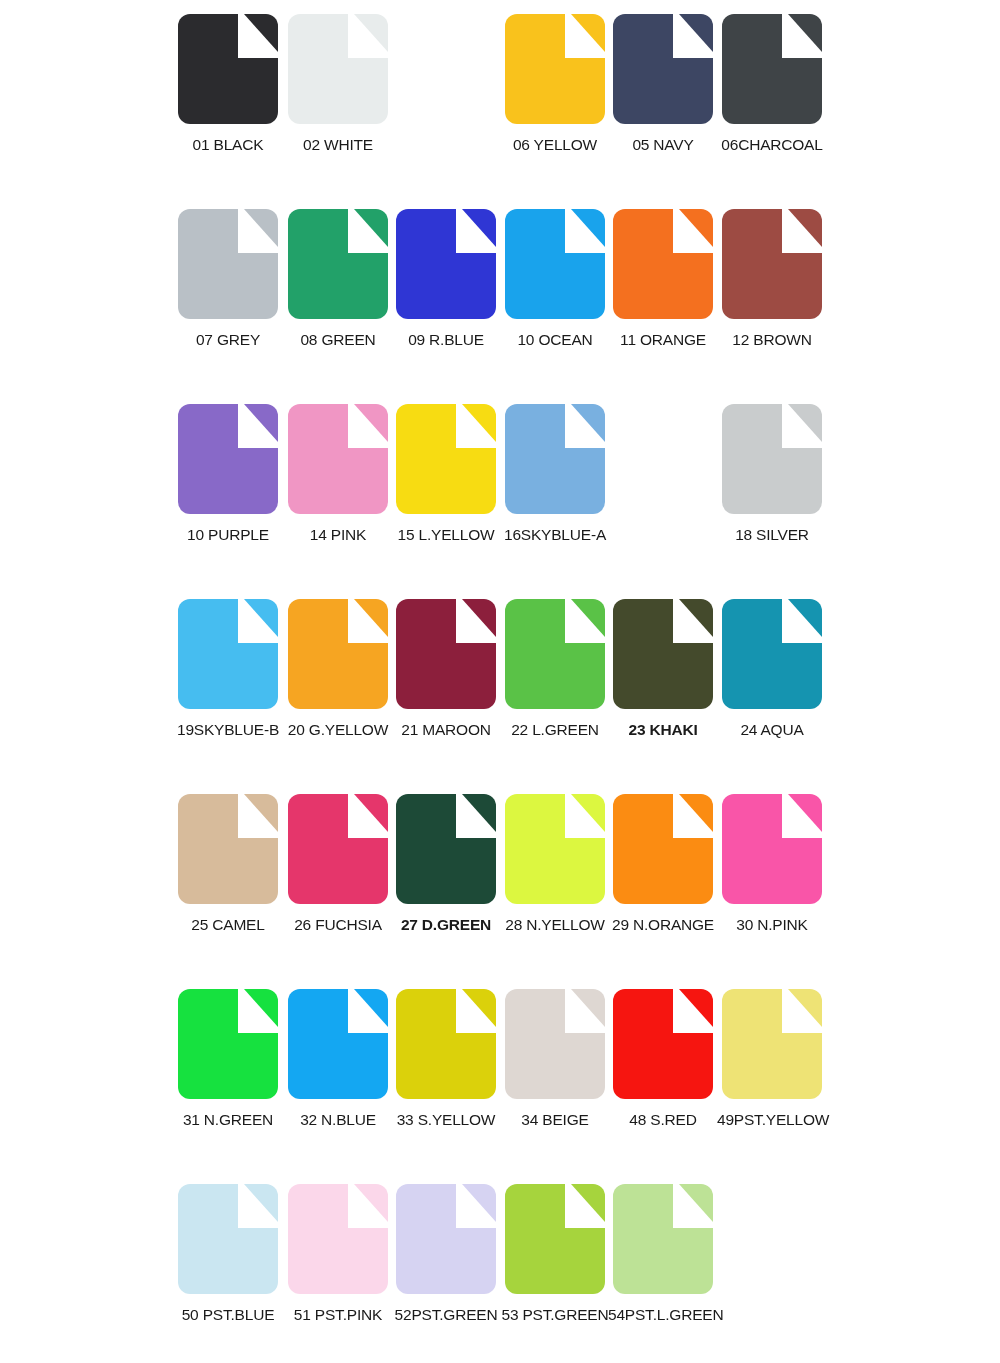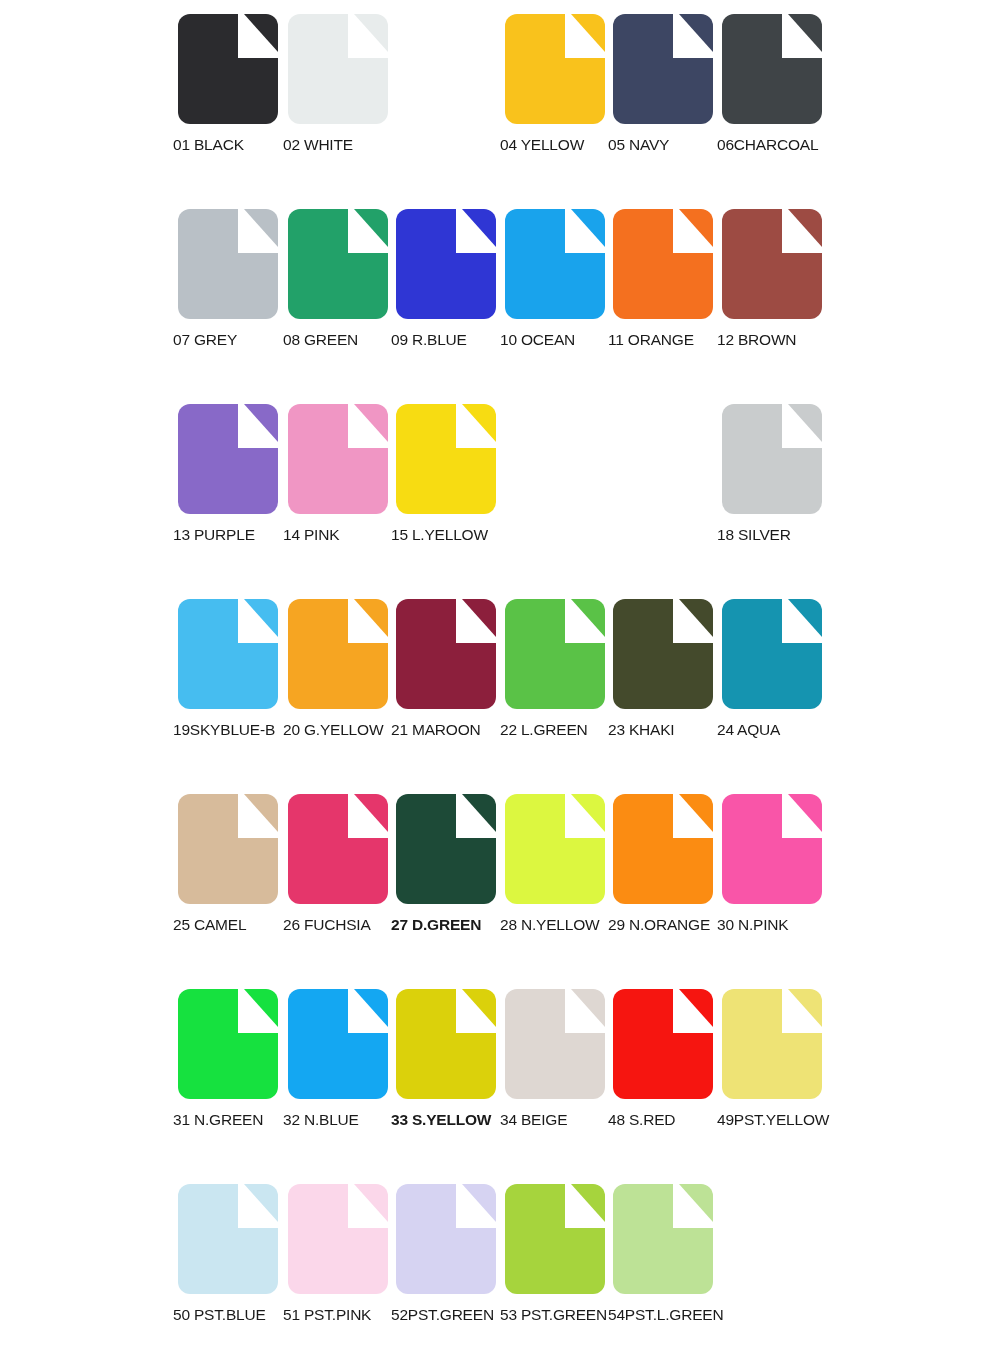--- a/index.html
+++ b/index.html
@@ -75,21 +75,21 @@
     border-top-right-radius: 12px;
     -webkit-clip-path: polygon(0% 0%, 100% 0%, 100% 100%);
     clip-path: polygon(0% 0%, 100% 0%, 100% 100%);
   }
 
   .swatch-label {
     position: absolute;
     left: 0;
     top: 122px;
     width: 110px;
-    text-align: left;
+    text-align: center;
     font-size: 15.5px;
     line-height: 18px;
     color: #1a1a1a;
     letter-spacing: -0.2px;
     white-space: nowrap;
     font-family: "Liberation Sans", "DejaVu Sans", sans-serif;
   }
 </style>
 </head>
 <body>
@@ -111,21 +111,21 @@
           <div class="chip-fold"></div>
         </div>
         <div class="swatch-label">02 WHITE</div>
       </div>
       <div class="swatch-cell" style="left: 500px;">
         <div class="chip" style="--swatch-color: #f9c21c;">
           <div class="chip-body"></div>
           <div class="chip-notch"></div>
           <div class="chip-fold"></div>
         </div>
-        <div class="swatch-label">04 YELLOW</div>
+        <div class="swatch-label">06 YELLOW</div>
       </div>
       <div class="swatch-cell" style="left: 608px;">
         <div class="chip" style="--swatch-color: #3d4663;">
           <div class="chip-body"></div>
           <div class="chip-notch"></div>
           <div class="chip-fold"></div>
         </div>
         <div class="swatch-label">05 NAVY</div>
       </div>
       <div class="swatch-cell" style="left: 717px;">
@@ -187,38 +187,46 @@
         <div class="swatch-label">12 BROWN</div>
       </div>
     </div>
     <div class="swatch-row" style="top: 404px;">
       <div class="swatch-cell" style="left: 173px;">
         <div class="chip" style="--swatch-color: #8869c8;">
           <div class="chip-body"></div>
           <div class="chip-notch"></div>
           <div class="chip-fold"></div>
         </div>
-        <div class="swatch-label">13 PURPLE</div>
+        <div class="swatch-label">10 PURPLE</div>
       </div>
       <div class="swatch-cell" style="left: 283px;">
         <div class="chip" style="--swatch-color: #f096c4;">
           <div class="chip-body"></div>
           <div class="chip-notch"></div>
           <div class="chip-fold"></div>
         </div>
         <div class="swatch-label">14 PINK</div>
       </div>
       <div class="swatch-cell" style="left: 391px;">
         <div class="chip" style="--swatch-color: #f7dc12;">
           <div class="chip-body"></div>
           <div class="chip-notch"></div>
           <div class="chip-fold"></div>
         </div>
         <div class="swatch-label">15 L.YELLOW</div>
       </div>
+      <div class="swatch-cell" style="left: 500px;">
+        <div class="chip" style="--swatch-color: #79b0e0;">
+          <div class="chip-body"></div>
+          <div class="chip-notch"></div>
+          <div class="chip-fold"></div>
+        </div>
+        <div class="swatch-label">16SKYBLUE-A</div>
+      </div>
       <div class="swatch-cell" style="left: 717px;">
         <div class="chip" style="--swatch-color: #c9cccd;">
           <div class="chip-body"></div>
           <div class="chip-notch"></div>
           <div class="chip-fold"></div>
         </div>
         <div class="swatch-label">18 SILVER</div>
       </div>
     </div>
     <div class="swatch-row" style="top: 599px;">
@@ -247,21 +255,21 @@
         <div class="swatch-label">21 MAROON</div>
       </div>
       <div class="swatch-cell" style="left: 500px;">
         <div class="chip" style="--swatch-color: #5ac247;">
           <div class="chip-body"></div>
           <div class="chip-notch"></div>
           <div class="chip-fold"></div>
         </div>
         <div class="swatch-label">22 L.GREEN</div>
       </div>
-      <div class="swatch-cell" style="left: 608px;">
+      <div class="swatch-cell" style="left: 608px; font-weight: bold;">
         <div class="chip" style="--swatch-color: #444a2c;">
           <div class="chip-body"></div>
           <div class="chip-notch"></div>
           <div class="chip-fold"></div>
         </div>
         <div class="swatch-label">23 KHAKI</div>
       </div>
       <div class="swatch-cell" style="left: 717px;">
         <div class="chip" style="--swatch-color: #1594b0;">
           <div class="chip-body"></div>
@@ -331,21 +339,21 @@
         <div class="swatch-label">31 N.GREEN</div>
       </div>
       <div class="swatch-cell" style="left: 283px;">
         <div class="chip" style="--swatch-color: #14a7f2;">
           <div class="chip-body"></div>
           <div class="chip-notch"></div>
           <div class="chip-fold"></div>
         </div>
         <div class="swatch-label">32 N.BLUE</div>
       </div>
-      <div class="swatch-cell" style="left: 391px; font-weight: bold;">
+      <div class="swatch-cell" style="left: 391px;">
         <div class="chip" style="--swatch-color: #dbd10b;">
           <div class="chip-body"></div>
           <div class="chip-notch"></div>
           <div class="chip-fold"></div>
         </div>
         <div class="swatch-label">33 S.YELLOW</div>
       </div>
       <div class="swatch-cell" style="left: 500px;">
         <div class="chip" style="--swatch-color: #ded7d2;">
           <div class="chip-body"></div>

